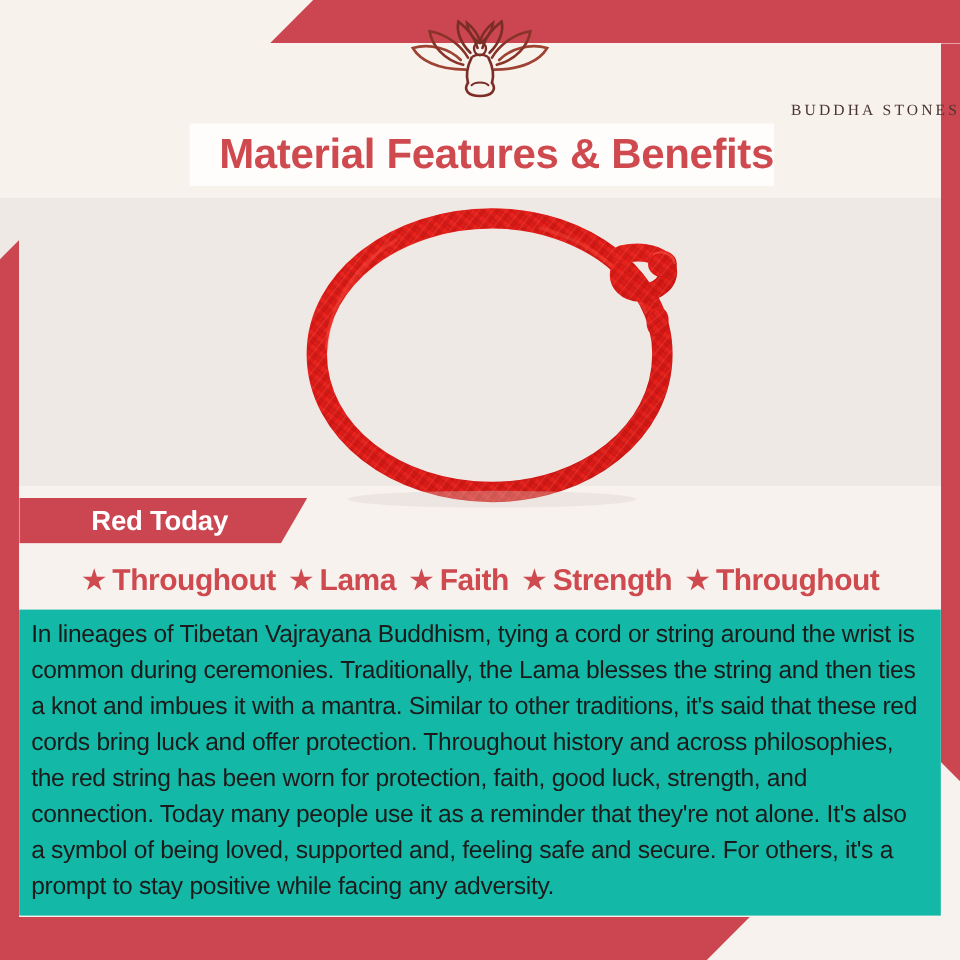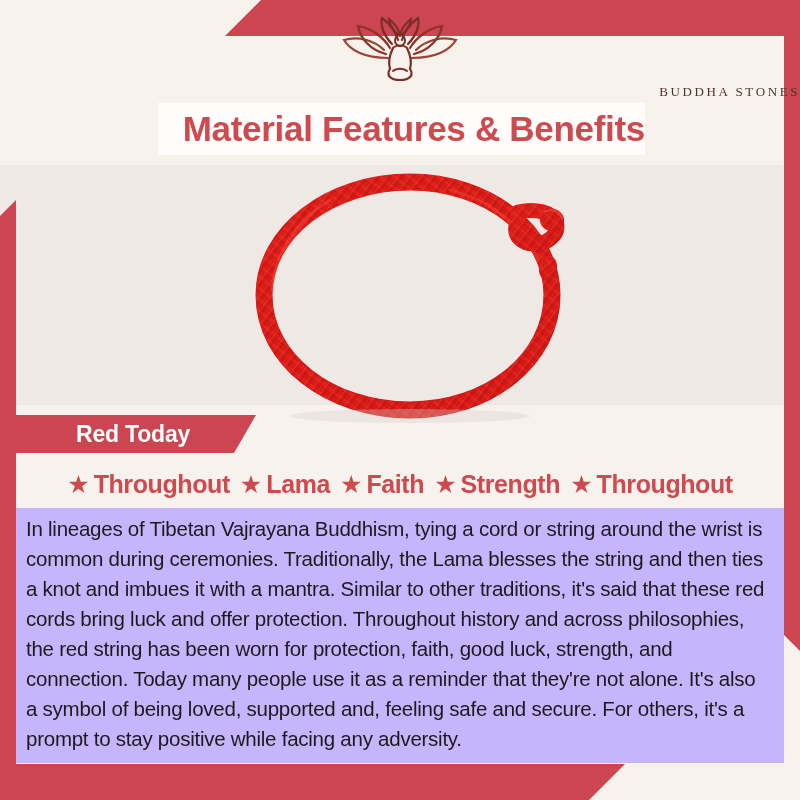--- a/index.html
+++ b/index.html
@@ -158,21 +158,21 @@
     font-size: 25px;
     font-weight: bold;
     letter-spacing: -0.4px;
   }
 
   
   .body-panel {
     position: absolute;
     left: 16px; top: 508px;
     width: 768px; height: 255px;
-    background: #c4b5fd;
+    background: #14b8a6;
     padding: 6px 16px 0 10px;
     box-sizing: border-box;
   }
   .body-text {
     margin: 0;
     color: #1B1B1B;
     font-size: 20.5px;
     line-height: 30px;
     letter-spacing: -0.25px;
     font-family: "Liberation Sans", sans-serif;

